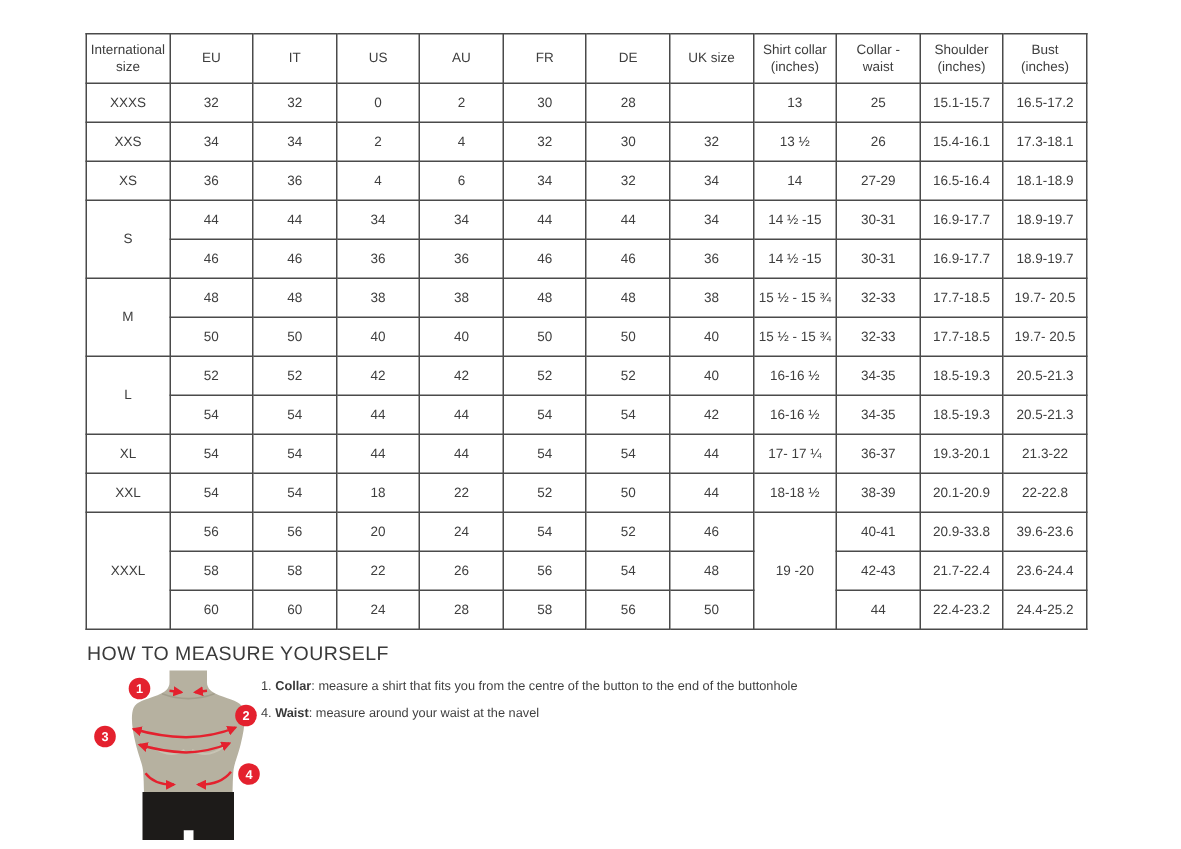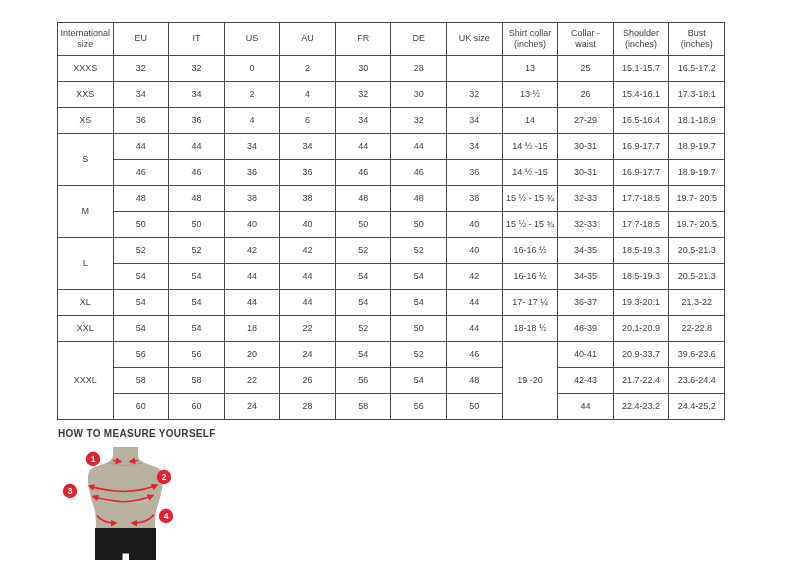--- a/index.html
+++ b/index.html
@@ -19,21 +19,21 @@
     font-weight:400;font-size:9px;line-height:1.25;color:#3e3e3e;
     text-align:center;vertical-align:middle;padding:1px 2px;
     overflow:hidden;
   }
   table.size-chart th{height:30px;}
   table.size-chart td{height:23px;}
 
   
   .measure-title{
     position:absolute;left:58px;top:428px;
-    font-size:10px;font-weight:bold;letter-spacing:.3px;color:#3a3a3a;
+    font-size:13px;font-weight:normal;letter-spacing:.3px;color:#3a3a3a;
   }
   svg.mannequin{position:absolute;left:58px;top:446px;}
   .measure-list{
     position:absolute;left:174px;top:448px;
     font-size:8.5px;color:#3e3e3e;
   }
   .measure-item{line-height:18.4px;white-space:nowrap;}
   .measure-item b{font-weight:bold;color:#3a3a3a;}
 </style>
 </head>
@@ -199,36 +199,36 @@
         <tr>
           <td>XXL</td>
           <td>54</td>
           <td>54</td>
           <td>18</td>
           <td>22</td>
           <td>52</td>
           <td>50</td>
           <td>44</td>
           <td>18-18 ½</td>
-          <td>48-39</td>
+          <td>38-39</td>
           <td>20.1-20.9</td>
           <td>22-22.8</td>
         </tr>
         <tr>
           <td rowspan="3">XXXL</td>
           <td>56</td>
           <td>56</td>
           <td>20</td>
           <td>24</td>
           <td>54</td>
           <td>52</td>
           <td>46</td>
           <td rowspan="3">19 -20</td>
           <td>40-41</td>
-          <td>20.9-33.7</td>
+          <td>20.9-33.8</td>
           <td>39.6-23.6</td>
         </tr>
         <tr>
           <td>58</td>
           <td>58</td>
           <td>22</td>
           <td>26</td>
           <td>56</td>
           <td>54</td>
           <td>48</td>
@@ -287,15 +287,17 @@
       <circle cx="106" cy="31" r="7.2" fill="#e4212e"></circle>
       <text x="106" y="34">2</text>
       <circle cx="12" cy="45" r="7.2" fill="#e4212e"></circle>
       <text x="12" y="48">3</text>
       <circle cx="108" cy="70" r="7.2" fill="#e4212e"></circle>
       <text x="108" y="73">4</text>
     </g>
   </svg>
 
   <div class="measure-list" id="measure-list">
+      <div class="measure-item"><span>1. </span><b>Collar</b><span>: measure a shirt that fits you from the centre of the button to the end of the buttonhole</span></div>
+      <div class="measure-item"><span>4. </span><b>Waist</b><span>: measure around your waist at the navel</span></div>
     </div>
 
 </div>
 
 </body></html>

